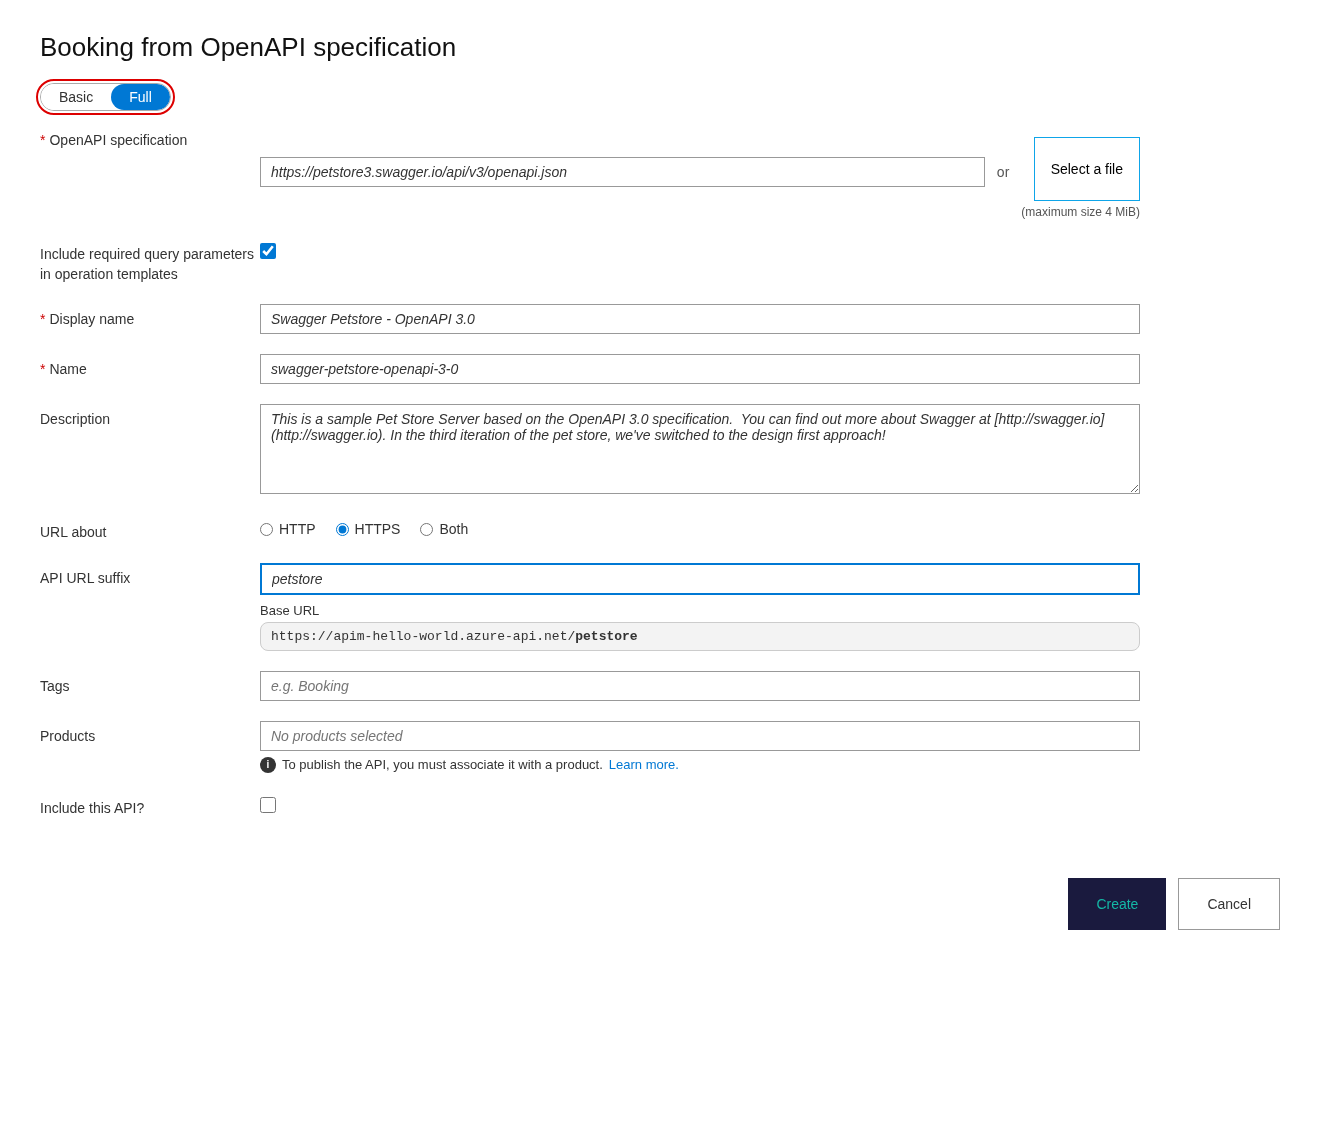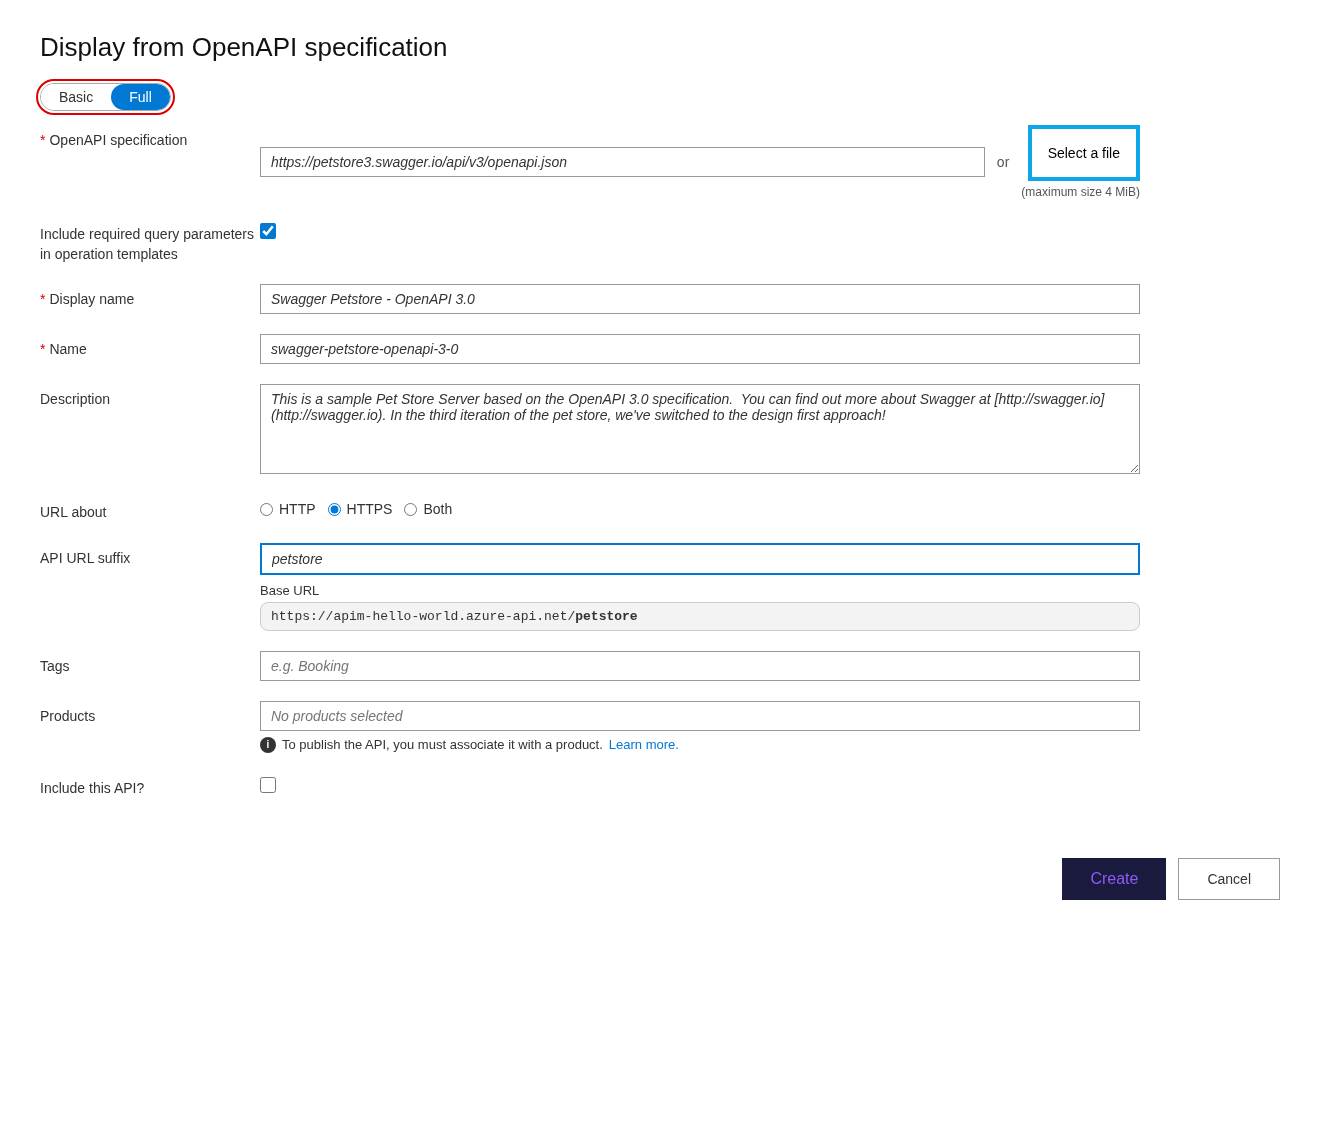--- a/index.html
+++ b/index.html
@@ -75,26 +75,27 @@
       align-items: center;
     }
     .input-with-button .form-control {
       flex: 1;
     }
     .or-text {
       color: #555;
       white-space: nowrap;
     }
     .select-file-btn {
-      padding: 16px 16px;
-      border: 4px solid #0ea5e9;
+      padding: 23px 16px;
+      border: 1px solid #0ea5e9;
       background: #fff;
       cursor: pointer;
       font-size: 14px;
       white-space: nowrap;
+      margin-top: 12px;
     }
     .file-info {
       font-size: 12px;
       color: #555;
       margin-top: 4px;
       text-align: right;
     }
     .file-section {
       display: flex;
       flex-direction: column;
@@ -107,21 +108,21 @@
       padding-top: 4px;
     }
     .checkbox-row input[type="checkbox"] {
       width: 16px;
       height: 16px;
       accent-color: #0078d4;
       cursor: pointer;
     }
     .radio-group {
       display: flex;
-      gap: 12px;
+      gap: 20px;
       padding-top: 4px;
     }
     .radio-group label {
       display: flex;
       align-items: center;
       gap: 6px;
       cursor: pointer;
     }
     .radio-group input[type="radio"] {
       accent-color: #0078d4;
@@ -182,44 +183,44 @@
       color: #888;
       font-style: italic;
     }
     .footer-buttons {
       display: flex;
       justify-content: flex-end;
       gap: 0;
       margin-top: 60px;
     }
     .btn-create {
-      padding: 12px 28px;
+      padding: 18px 28px;
       background: #1a1a3e;
-      color: #8b5cf6;
+      color: #14b8a6;
       border: none;
       cursor: pointer;
-      font-size: 16px;
+      font-size: 14px;
     }
     .btn-cancel {
       padding: 10px 28px;
       background: #fff;
       color: #333;
       border: 1px solid #999;
       cursor: pointer;
       font-size: 14px;
       margin-left: 12px;
     }
     .scrollbar-area {
       position: relative;
     }
   </style>
 </head>
 <body>
 
-<h1>Display from OpenAPI specification</h1>
+<h1>Booking from OpenAPI specification</h1>
 
 <div class="toggle-group">
   <button class="toggle-btn">Basic</button>
   <button class="toggle-btn active">Full</button>
 </div>
 
 <div class="form-grid">
 
   <div class="form-label">
     <span class="required">*</span><span>OpenAPI specification</span>

